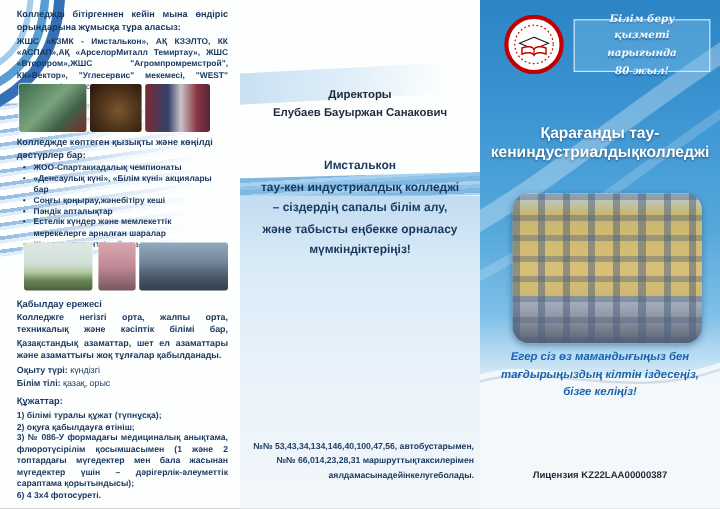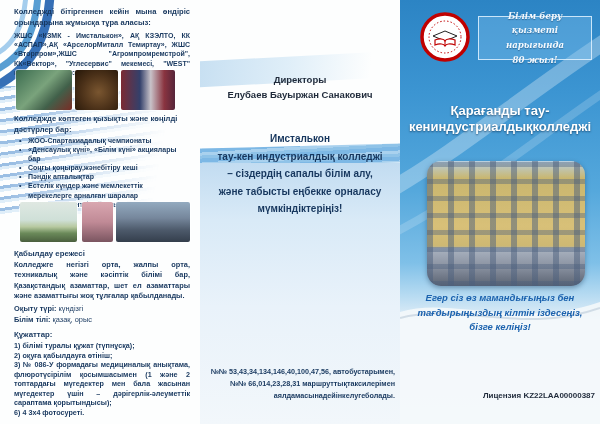--- a/index.html
+++ b/index.html
@@ -43,21 +43,21 @@
   .addr{font-weight:bold;font-size:7.8px;line-height:1.6;color:#17375e;}
   .transport{font-weight:bold;font-size:7.2px;line-height:1.65;color:#17375e;text-align:right;}
   .email-link{color:#0563c1;text-decoration:underline;cursor:pointer;}
   .banner-box{background:rgba(130,195,238,.38);border:1px solid rgba(225,242,255,.85);
     color:#f4faff;font-family:"DejaVu Serif",serif;font-style:italic;font-weight:bold;
     font-size:8.6px;line-height:1.7;text-align:center;display:flex;align-items:center;justify-content:center;
     text-shadow:0 1px 1px rgba(20,60,100,.5);}
   .college-title{font-weight:bold;font-size:13px;line-height:1.2;color:#ffffff;text-align:center;
     overflow-wrap:anywhere;text-shadow:0 1px 2px rgba(0,30,60,.6);}
   .invite{font-weight:bold;font-style:italic;font-size:9.5px;line-height:1.55;color:#1b62ae;text-align:center;}
-  .license{font-weight:bold;font-size:8px;color:#1f2a3a;text-align:right;}
+  .license{font-weight:bold;font-size:8px;color:#1f2a3a;text-align:center;}
   .label-b{font-weight:bold;margin-top:20px;}
 </style>
 </head>
 <body>
 
 <div id="page">
 
   <div class="panel" id="panel-left">
     <svg class="abs corner-swoosh" width="80" height="92" viewBox="0 0 80 92">
       <path d="M-8 88 C 30 70 48 40 50 -6" fill="none" stroke="#1f5fae" stroke-width="9" opacity=".9"></path>

